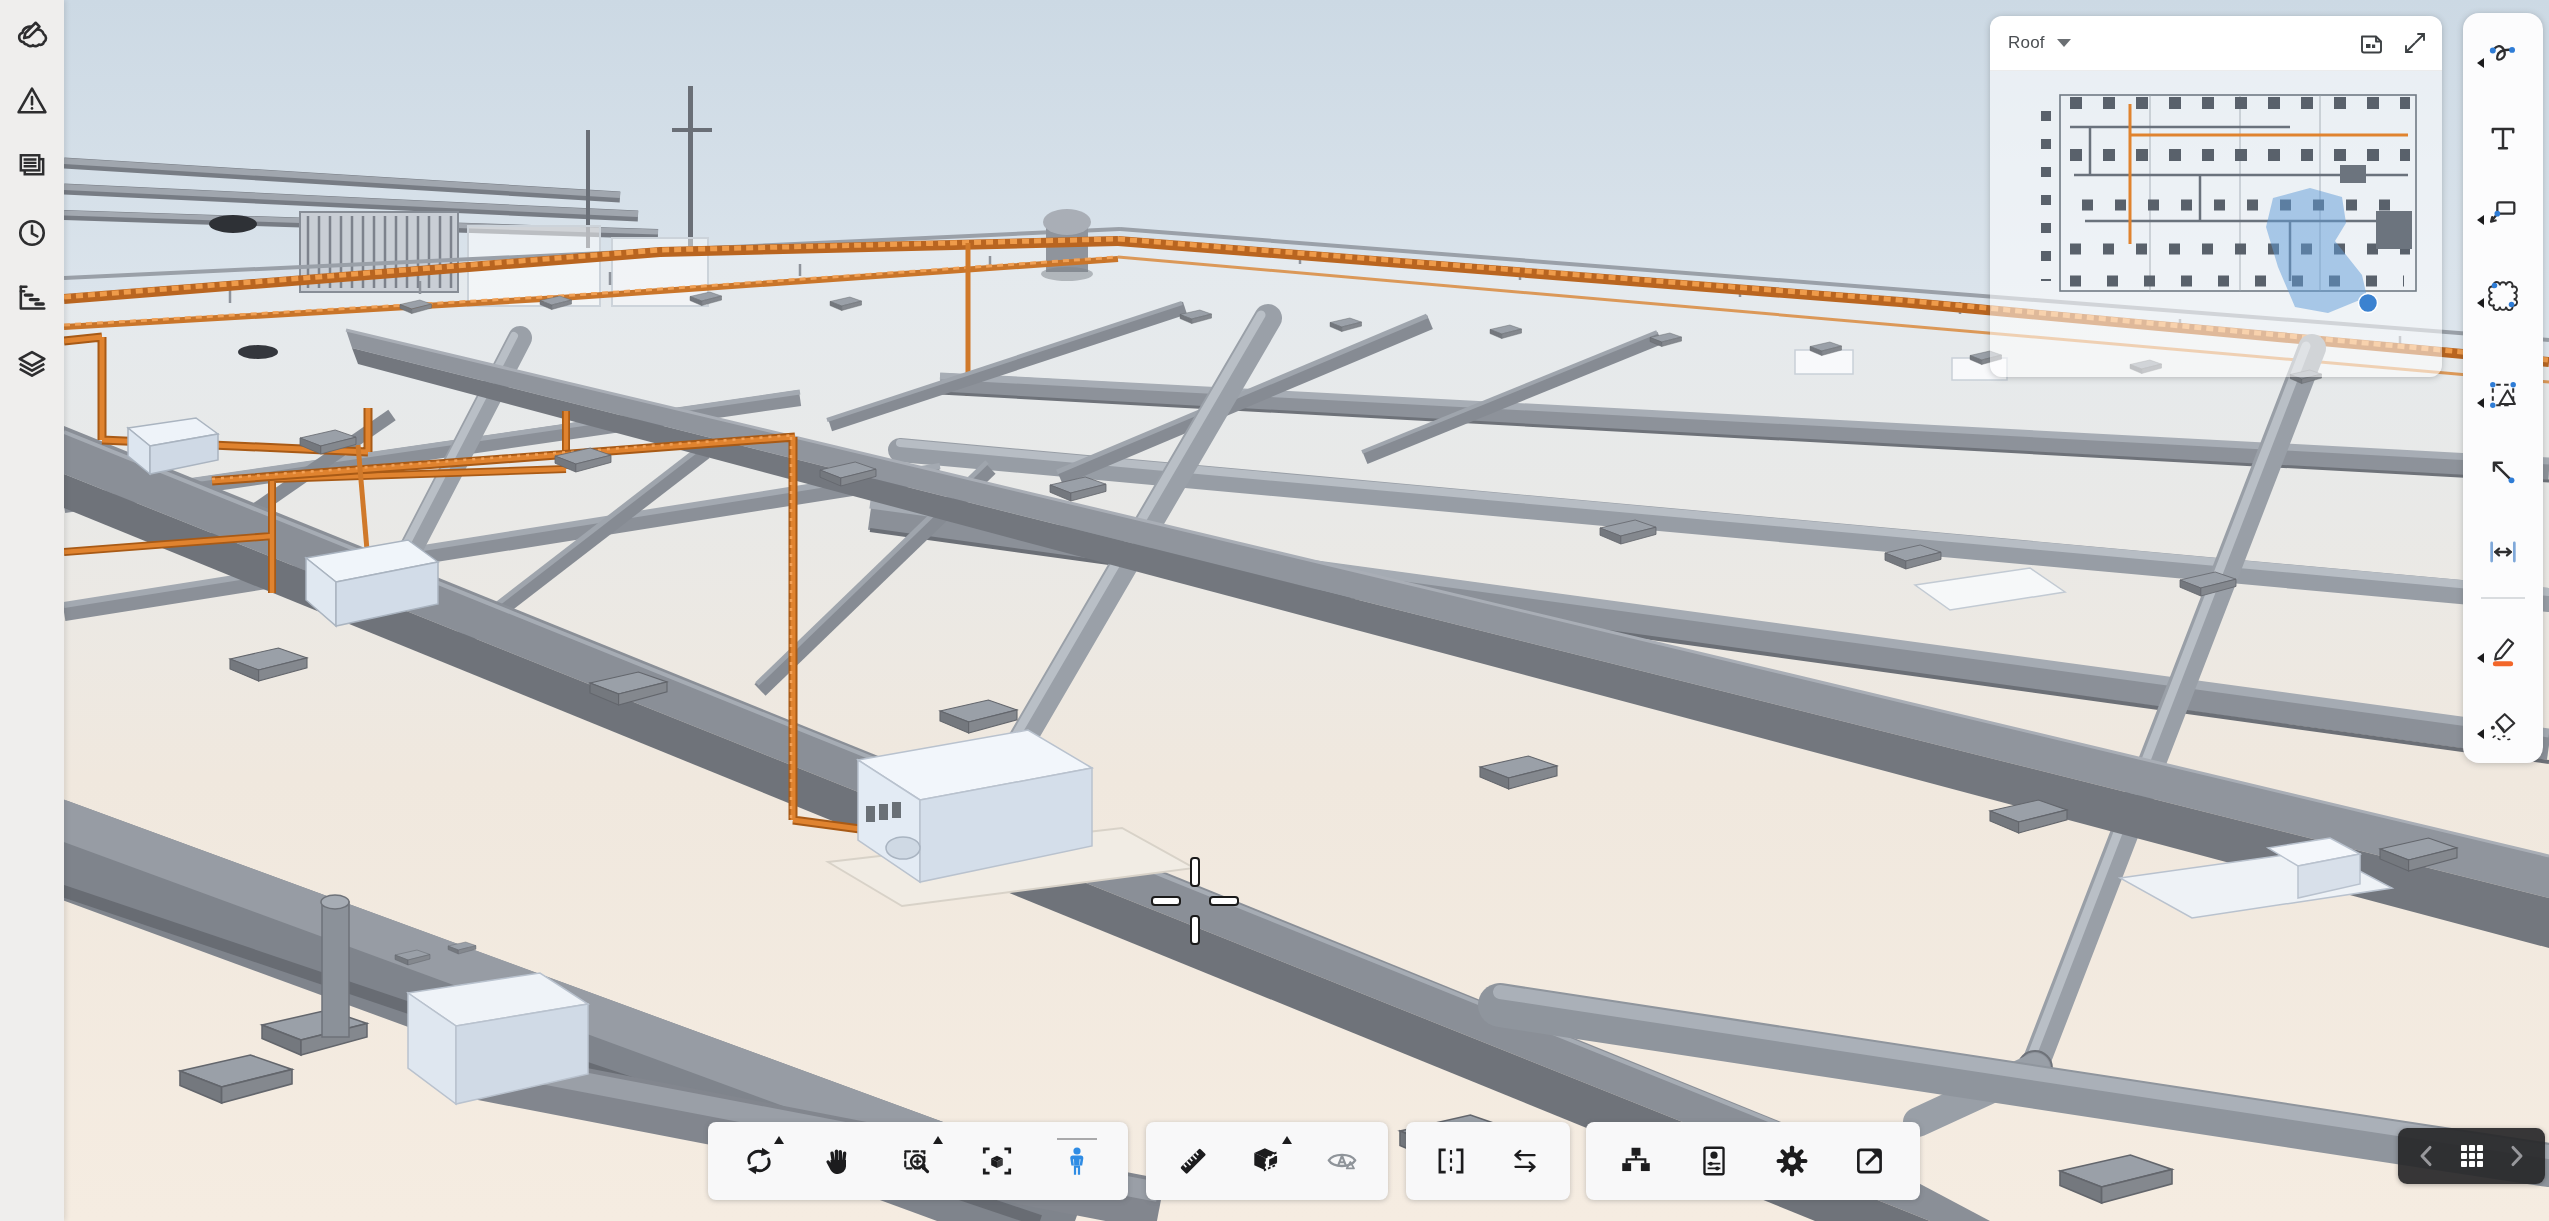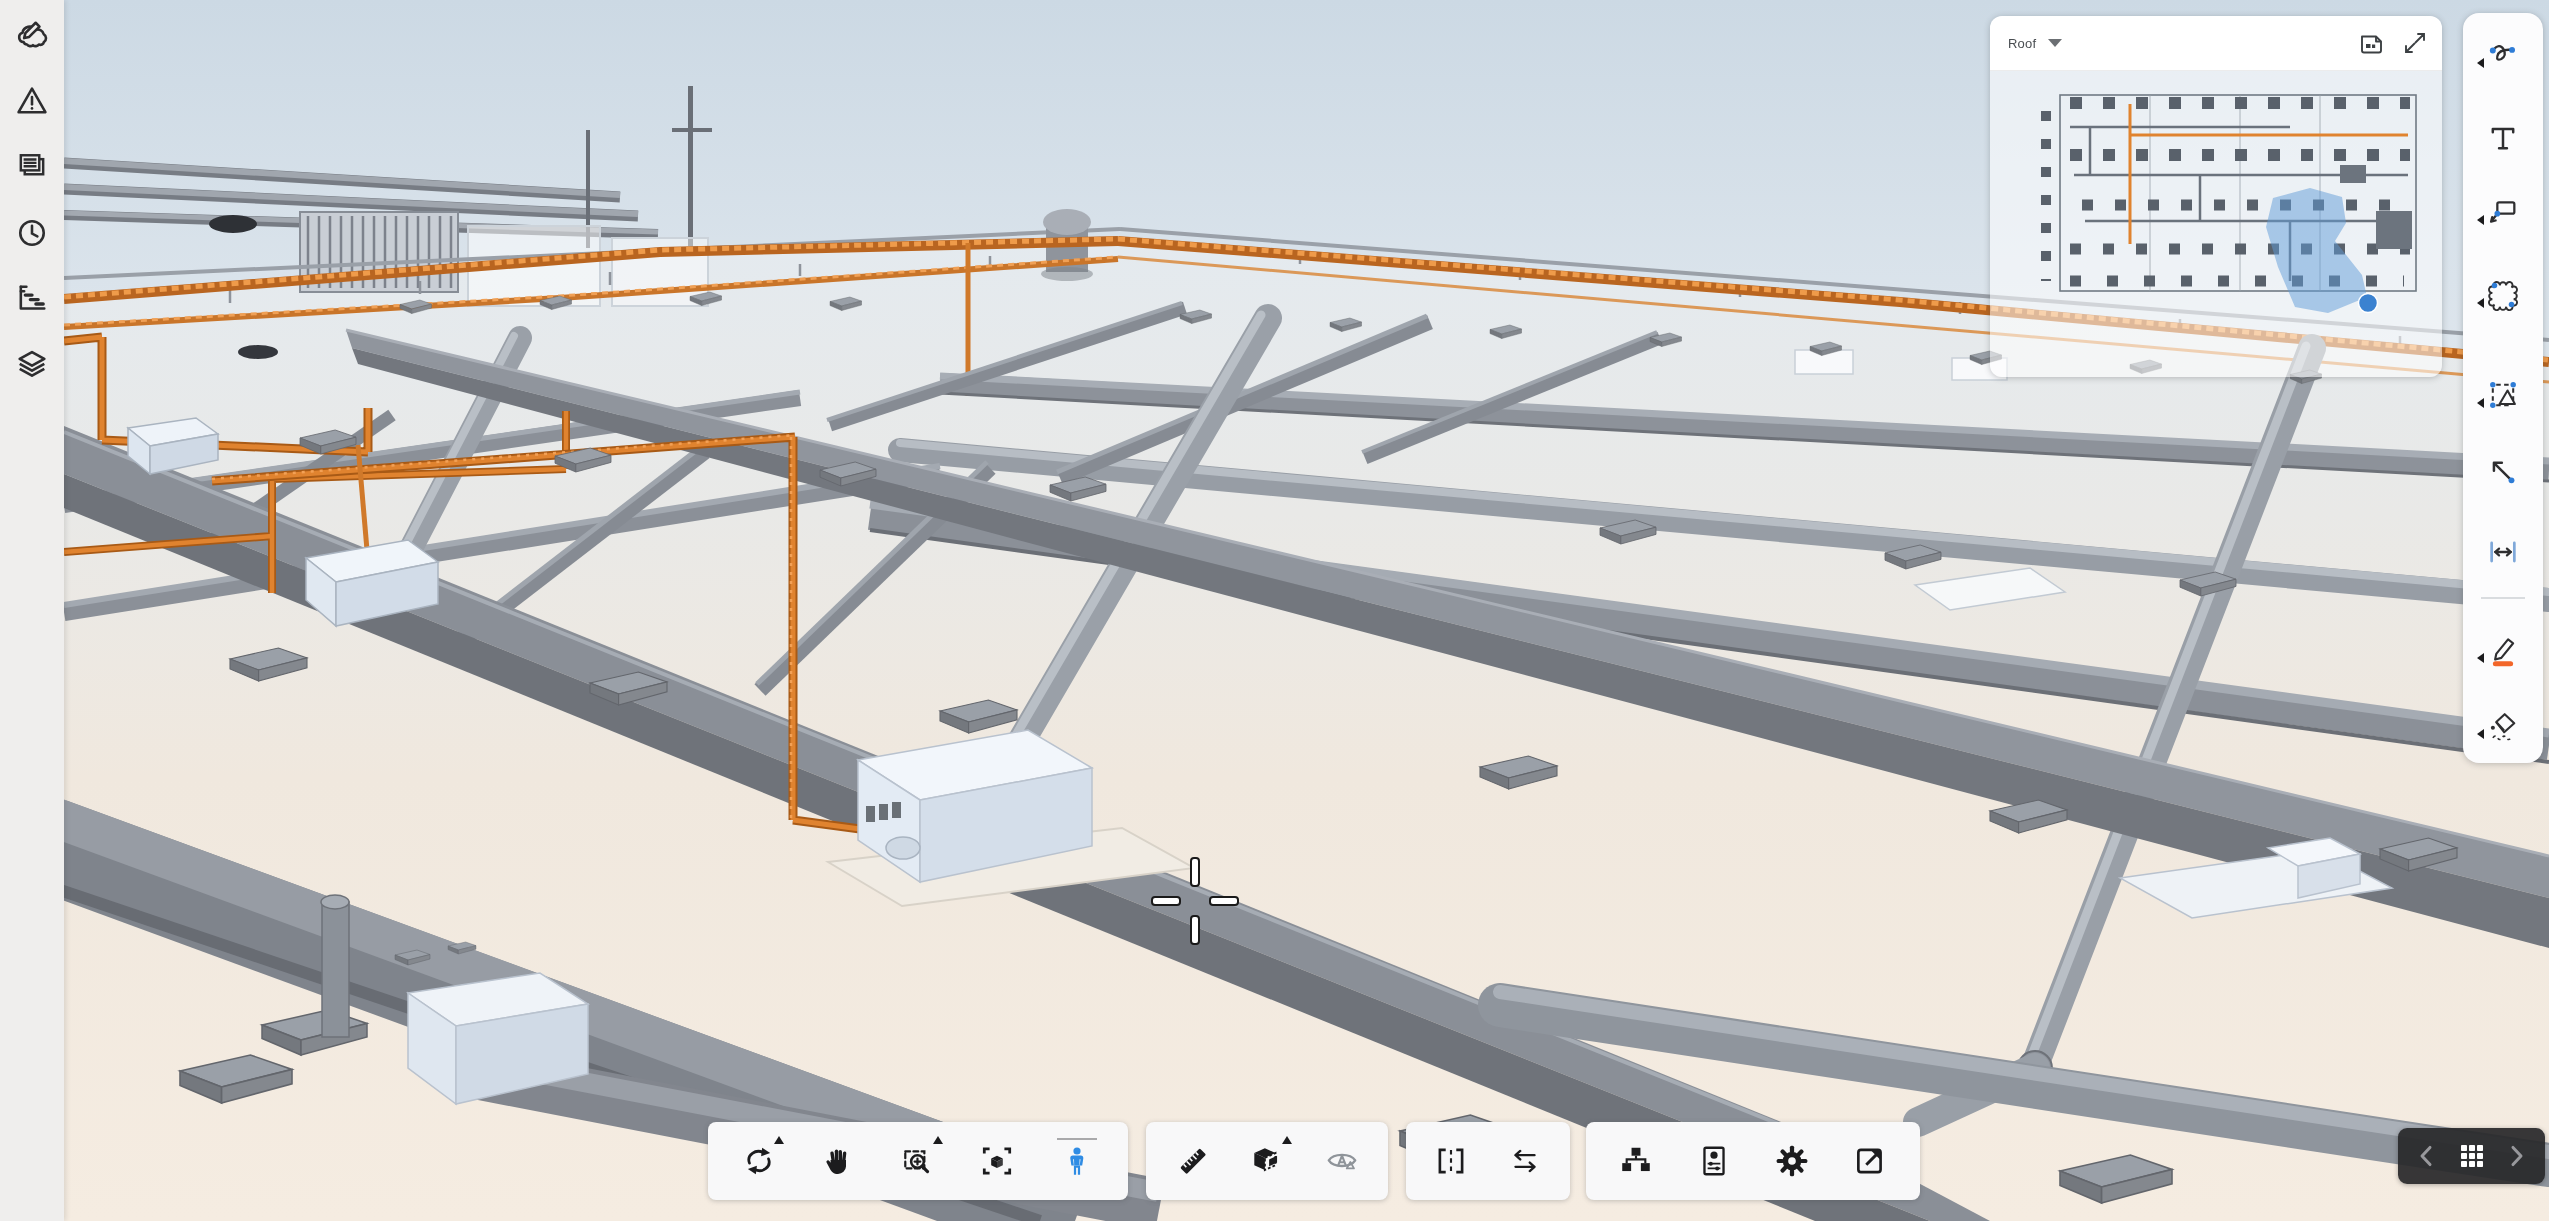--- a/index.html
+++ b/index.html
@@ -8,21 +8,21 @@
 
   
   .sidebar{position:absolute;left:0;top:0;width:64px;height:1221px;background:#efeeed;
            box-shadow:2px 0 5px rgba(0,0,0,.10);z-index:6;display:flex;flex-direction:column;align-items:center;padding-top:12px;box-sizing:border-box;}
   .side-btn{width:46px;height:46px;margin-bottom:20px;border:none;background:transparent;display:flex;align-items:center;justify-content:center;padding:0;cursor:pointer;}
 
   
   .minimap{position:absolute;left:1990px;top:16px;width:452px;z-index:5;border-radius:12px;
            box-shadow:0 1px 6px rgba(60,64,67,.30);overflow:hidden;}
   .minimap-header{height:54px;background:#ffffff;display:flex;align-items:center;border-bottom:1px solid #ececec;}
-  .minimap-title{font-size:13px;color:#4a4e52;margin-left:18px;letter-spacing:.2px;}
+  .minimap-title{font-size:17px;color:#4a4e52;margin-left:18px;letter-spacing:.2px;}
   .caret-down{width:0;height:0;border-left:7px solid transparent;border-right:7px solid transparent;border-top:8px solid #6b6f73;margin-left:12px;}
   .mm-spacer{flex:1}
   .mm-icon-btn{width:34px;height:34px;border:none;background:transparent;display:flex;align-items:center;justify-content:center;padding:0;margin-right:10px;cursor:pointer;}
   .minimap-body{height:306px;background:rgba(255,255,255,.55);}
 
   
   .right-toolbar{position:absolute;left:2463px;top:13px;width:80px;height:750px;background:#fcfcfd;border-radius:16px;
                  box-shadow:0 1px 6px rgba(60,64,67,.30);z-index:6;}
   .rt-btn{position:absolute;left:12px;width:56px;height:56px;border:none;background:transparent;display:flex;align-items:center;justify-content:center;padding:0;cursor:pointer;}
   .rt-divider{position:absolute;left:18px;top:584px;width:44px;height:0;border-top:2px solid #d9dcdf;}

